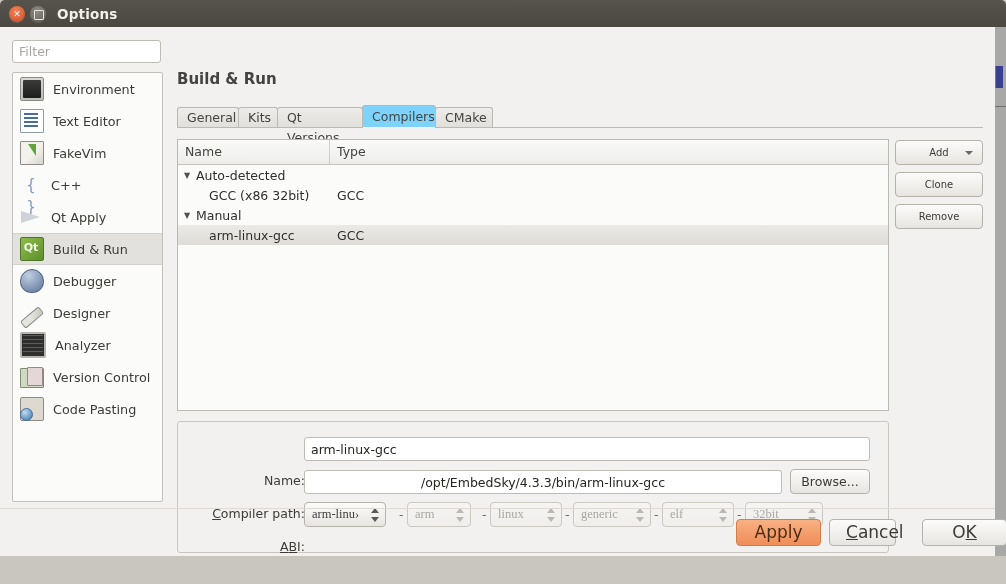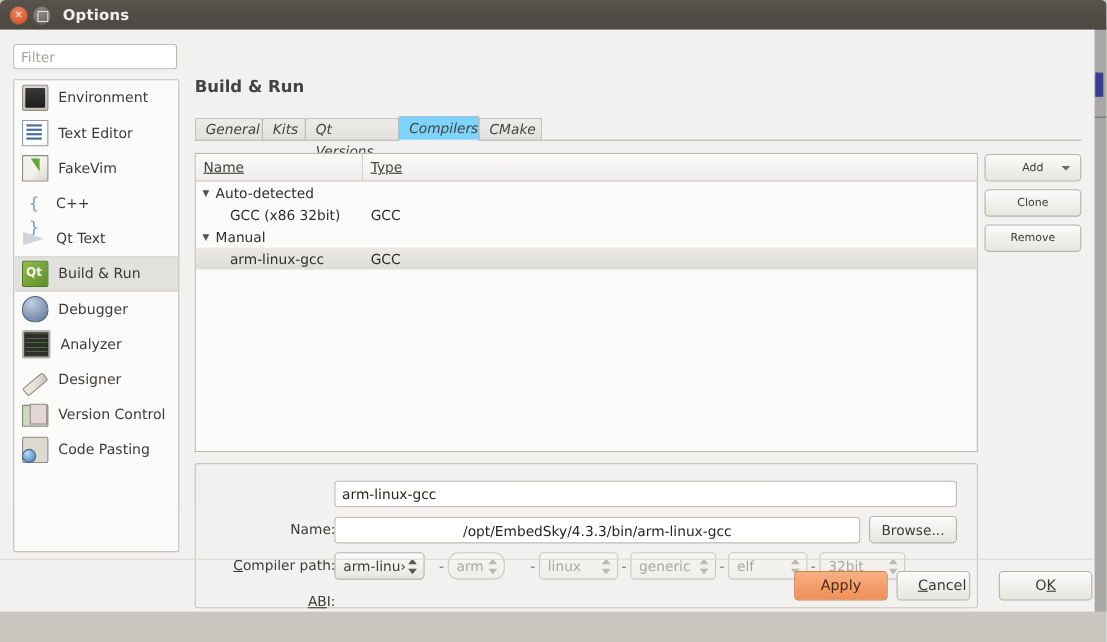--- a/index.html
+++ b/index.html
@@ -86,33 +86,33 @@
   .ic-cp{background:#ded9cf;border:1px solid #8d8a85;border-radius:2px;}
   .ic-cp:after{content:"";position:absolute;left:-1px;bottom:-1px;width:11px;height:11px;border-radius:50%;
     background:radial-gradient(circle at 35% 30%,#bfdcf2,#5f93c4 70%,#3f6d9c);border:1px solid #3f6d9c;}
   .ic-dev{background:linear-gradient(180deg,#3d3d3b,#262625);border-radius:3px;}
   .ic-dev:after{content:"";position:absolute;left:3px;top:3px;right:3px;bottom:5px;
     background:linear-gradient(180deg,#bfd6ea,#7fa8cc);border-radius:1px;}
 
   
   .page-title{position:absolute;left:177px;top:43px;font-size:15px;font-weight:bold;color:#434341;}
 
-  .tabbar{position:absolute;left:177px;top:78px;width:806px;height:23px;font-style:italic;}
+  .tabbar{position:absolute;left:177px;top:78px;width:806px;height:23px;}
   .tab{position:absolute;top:2px;height:21px;box-sizing:border-box;
     border:1px solid #bcb9b3;border-bottom:none;border-radius:3px 3px 0 0;
     background:linear-gradient(180deg,#edecea,#e1dfdb);
     padding:0 9px;line-height:20px;font-size:12.5px;color:#45443f;cursor:default;}
   .tab.active{top:0;height:23px;line-height:22px;background:#7dd3fc;border-color:#bcb9b3;z-index:3;}
   .tabline{position:absolute;left:177px;top:100px;width:806px;height:1px;background:#bcb9b3;}
   .tabline-mask{position:absolute;top:100px;height:1px;background:#fbfbfa;z-index:4;}
 
   .listframe{position:absolute;left:177px;top:112px;width:712px;height:272px;
     background:#fbfbfa;border:1px solid #bcb9b3;box-sizing:border-box;}
   .lhead{display:flex;height:24px;border-bottom:1px solid #c6c3bd;
-    background:linear-gradient(180deg,#fafaf9,#eeedeb);text-decoration:underline;}
+    background:linear-gradient(180deg,#fafaf9,#eeedeb);}
   .lhead .hc{line-height:23px;padding-left:7px;font-size:12.5px;color:#45443f;box-sizing:border-box;}
   .hc.name{width:152px;border-right:1px solid #d3d0cb;}
   .hc.type{flex:1;}
   .lrow{height:20px;display:flex;align-items:center;font-size:12.5px;color:#2f2e2c;}
   .lrow.sel{background:linear-gradient(180deg,#eceae6,#dedcd7);}
   .lcell-name{width:152px;display:flex;align-items:center;box-sizing:border-box;}
   .lcell-type{flex:1;padding-left:7px;box-sizing:border-box;}
   .arrow{display:inline-block;width:11px;margin-left:6px;color:#53524e;font-size:8px;}
   .indent{padding-left:31px;}
   .grp-lbl{padding-left:1px;}
@@ -132,35 +132,35 @@
   .flabel{position:absolute;left:17px;width:110px;text-align:right;line-height:24px;font-size:12.5px;color:#3c3b37;margin-top:32px;}
   .flabel u{text-decoration:underline;}
   .tinput{position:absolute;height:24px;box-sizing:border-box;border:1px solid #bfbcb6;border-radius:3px;
     background:#fff;padding:0 6px;font-family:inherit;font-size:12.5px;color:#26251f;outline:none;}
   .browse{position:absolute;height:25px;box-sizing:border-box;border:1px solid #b5b2ac;border-radius:4px;
     background:linear-gradient(180deg,#fbfbfa 0%,#f1f0ed 50%,#e7e5e1 100%);
     font-family:inherit;font-size:12.5px;color:#3c3b37;line-height:23px;text-align:center;cursor:default;}
 
   .spin{position:absolute;height:25px;box-sizing:border-box;border:1px solid #b5b2ac;border-radius:4px;
     background:linear-gradient(180deg,#fbfbfa 0%,#f1f0ed 55%,#e7e5e1 100%);
-    font-size:12.5px;color:#3c3b37;line-height:23px;padding-left:7px;overflow:hidden;white-space:nowrap;cursor:default;}
+    font-size:12.5px;color:#3c3b37;line-height:23px;padding-left:7px;overflow:hidden;white-space:nowrap;cursor:default;font-family:Liberation Serif, serif;}
   .spin.dis{color:#aaa7a2;border-color:#ccc9c3;background:linear-gradient(180deg,#f6f5f3,#efeeeb);}
   .spin .arrows{position:absolute;right:6px;top:4px;width:8px;height:16px;}
   .spin .arrows i{position:absolute;left:0;width:0;height:0;border-left:4px solid transparent;border-right:4px solid transparent;}
   .spin .arrows i.up{top:1px;border-bottom:5px solid #5b5a56;}
   .spin .arrows i.dn{bottom:1px;border-top:5px solid #5b5a56;}
   .spin.dis .arrows i.up{border-bottom-color:#bbb8b3;}
   .spin.dis .arrows i.dn{border-top-color:#bbb8b3;}
   .dash{position:absolute;line-height:25px;font-size:12.5px;color:#6f6e6a;}
 
   
   .footer{position:absolute;left:0;top:481px;width:995px;height:48px;}
   .fbtn{position:absolute;top:11px;height:27px;box-sizing:border-box;border-radius:4px;
     border:1px solid #b5b2ac;background:linear-gradient(180deg,#fbfbfa 0%,#f1f0ed 50%,#e7e5e1 100%);
-    font-family:inherit;font-size:13px;color:#3c3b37;line-height:25px;text-align:center;cursor:default;}
+    font-family:inherit;font-size:17px;color:#3c3b37;line-height:25px;text-align:center;cursor:default;margin-left:14px;}
   .fbtn.apply{border-color:#cf7f4d;color:#4a2d17;
     background:linear-gradient(180deg,#f8b183 0%,#f4a070 45%,#ef8e58 100%);}
   .fbtn u{text-decoration:underline;}
   .footline{position:absolute;left:0;top:0;width:995px;height:1px;background:#dedbd6;}
 </style>
 </head>
 <body>
 
 <div class="app">
 
@@ -200,37 +200,37 @@
           <div class="side-item">
             <span class="side-ico ic-fake"></span>
             <span class="side-lbl">FakeVim</span>
           </div>
           <div class="side-item">
             <span class="side-ico ic-cpp"></span>
             <span class="side-lbl">C++</span>
           </div>
           <div class="side-item">
             <span class="side-ico ic-qtq"></span>
-            <span class="side-lbl">Qt Text</span>
+            <span class="side-lbl">Qt Apply</span>
           </div>
           <div class="side-item sel">
             <span class="side-ico ic-build"></span>
             <span class="side-lbl">Build &amp; Run</span>
           </div>
           <div class="side-item">
             <span class="side-ico ic-dbg"></span>
             <span class="side-lbl">Debugger</span>
           </div>
           <div class="side-item">
+            <span class="side-ico ic-des"></span>
+            <span class="side-lbl">Designer</span>
+          </div>
+          <div class="side-item">
             <span class="side-ico ic-ana"></span>
             <span class="side-lbl">Analyzer</span>
-          </div>
-          <div class="side-item">
-            <span class="side-ico ic-des"></span>
-            <span class="side-lbl">Designer</span>
           </div>
           <div class="side-item">
             <span class="side-ico ic-vcs"></span>
             <span class="side-lbl">Version Control</span>
           </div>
           <div class="side-item">
             <span class="side-ico ic-cp"></span>
             <span class="side-lbl">Code Pasting</span>
           </div>
         </div>
@@ -305,21 +305,21 @@
           <div class="flabel"><u>A</u><u>B</u><span>I:</span></div>
           <div class="spin" style="left:126px;top:-1px;width:82px;">
             <span>arm-linu›</span>
             <span class="arrows">
                 <i class="up"></i>
                 <i class="dn"></i>
               </span>
           </div>
           <div id="abiparts">
               <span class="dash" style="left: 221px; top: -1px;">-</span>
-              <div class="spin dis" style="left: 229px; top: -1px; width: 52px; border-radius: 10px;"><span>arm</span><span class="arrows">
+              <div class="spin dis" style="left: 229px; top: -1px; width: 64px;"><span>arm</span><span class="arrows">
                   <i class="up"></i>
                   <i class="dn"></i>
                 </span></div>
               <span class="dash" style="left: 304px; top: -1px;">-</span>
               <div class="spin dis" style="left: 312px; top: -1px; width: 72px;"><span>linux</span><span class="arrows">
                   <i class="up"></i>
                   <i class="dn"></i>
                 </span></div>
               <span class="dash" style="left: 387px; top: -1px;">-</span>
               <div class="spin dis" style="left: 395px; top: -1px; width: 78px;"><span>generic</span><span class="arrows">

